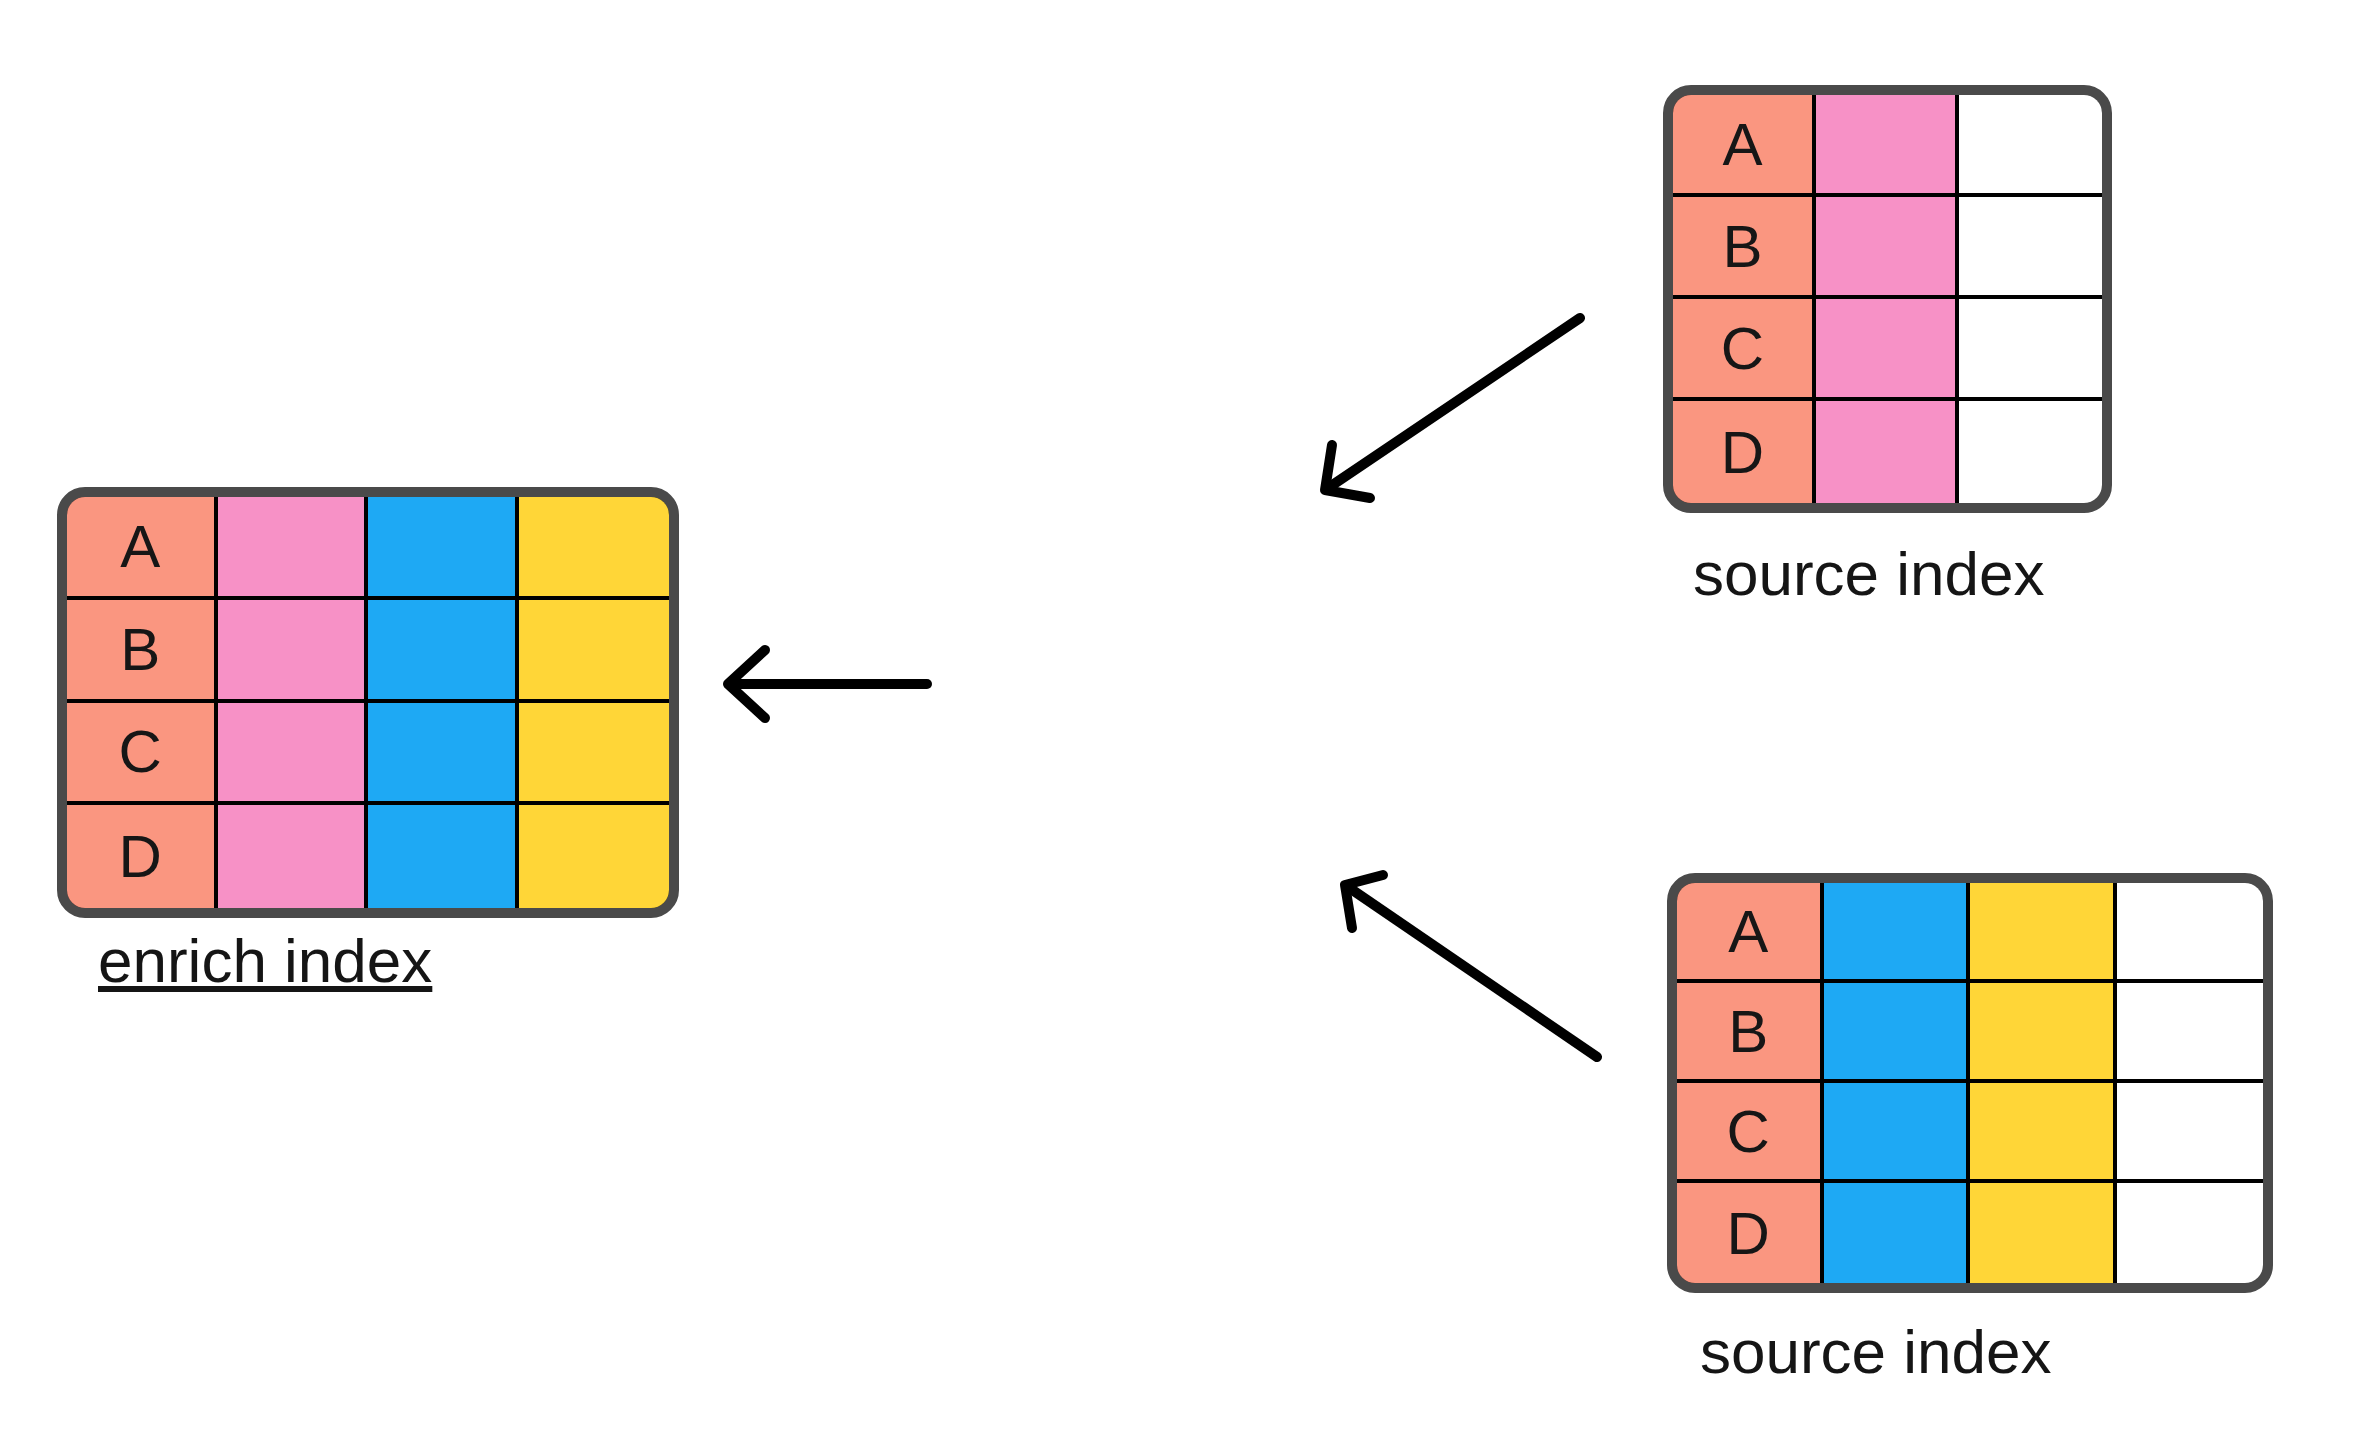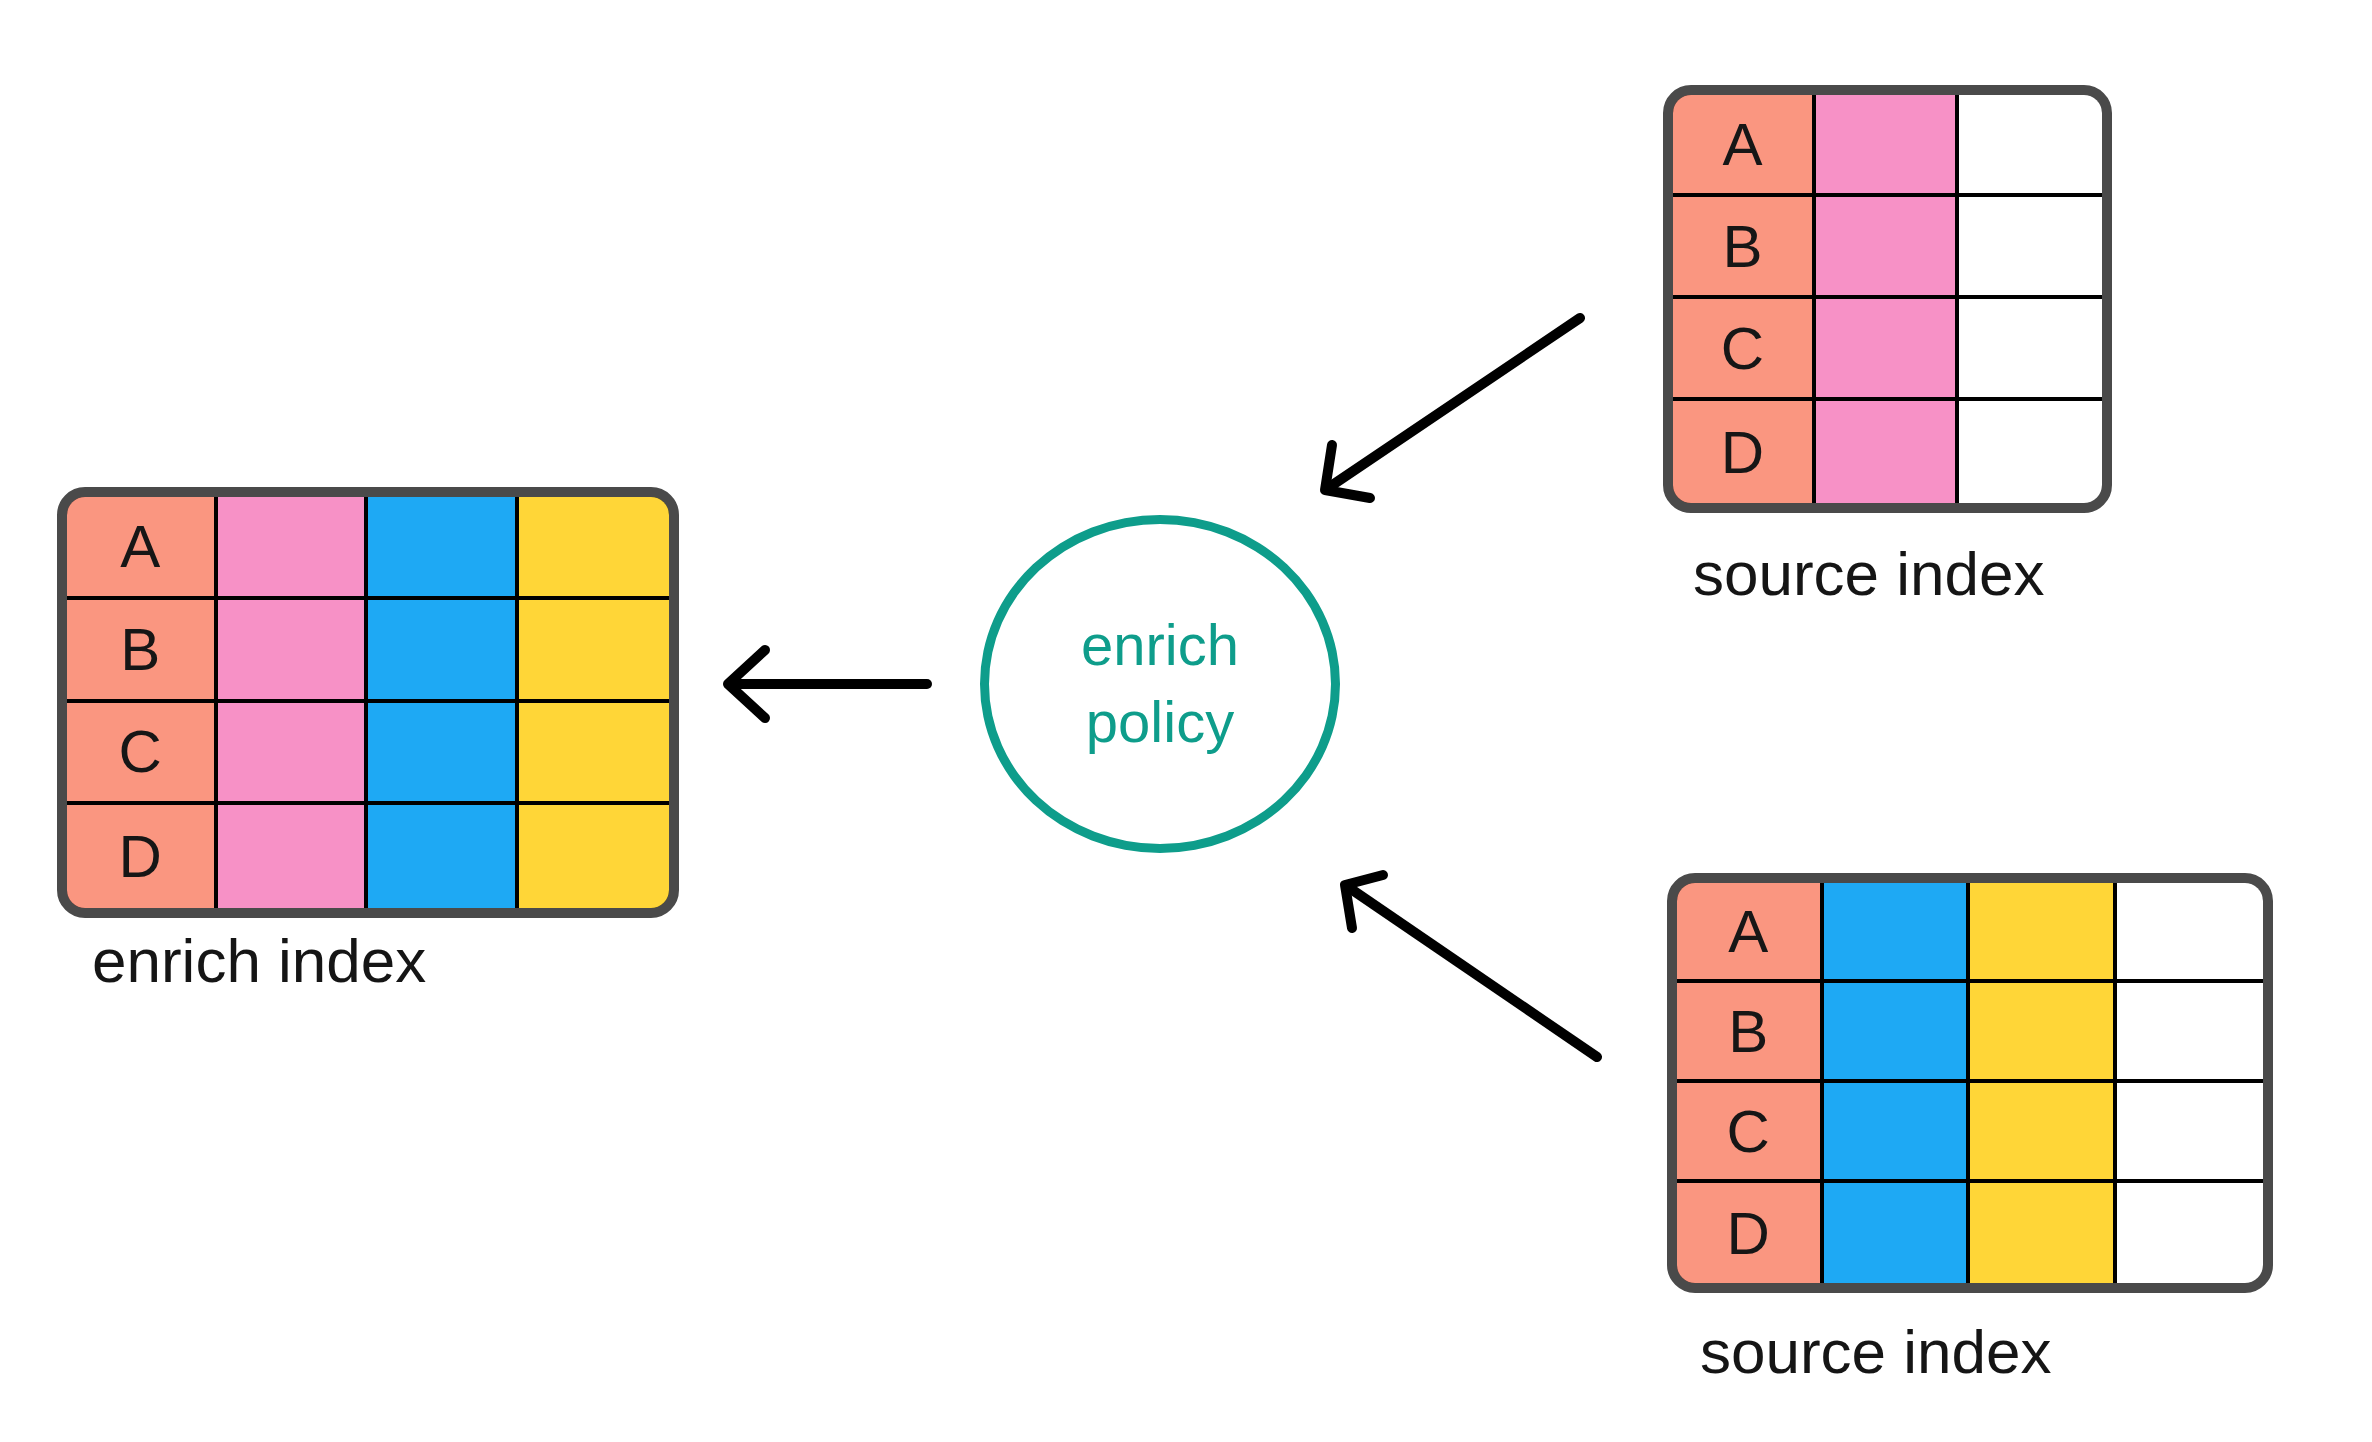--- a/index.html
+++ b/index.html
@@ -77,21 +77,21 @@
     stroke-width: 10;
     stroke-linecap: round;
     stroke-linejoin: round;
   }
 
   
   #enrich-table       { left: 57px;   top: 487px; width: 622px; height: 431px; }
   #source-top-table   { left: 1663px; top: 85px;  width: 449px; height: 428px; }
   #source-bottom-table{ left: 1667px; top: 873px; width: 606px; height: 420px; }
 
-  #enrich-label        { left: 92px;   top: 925px;  }
+  #enrich-label        { left: 98px;   top: 925px; text-decoration: underline;  }
   #source-top-label    { left: 1693px; top: 538px;  }
   #source-bottom-label { left: 1700px; top: 1316px; }
 </style>
 </head>
 <body>
 
 <div class="canvas">
 
   <div id="enrich-table" class="idx-table" style="grid-template-columns: repeat(4, 1fr); grid-template-rows: repeat(4, 1fr);">
       <div class="cell" style="background: rgb(250, 150, 128);">A</div>
@@ -142,24 +142,20 @@
       <div class="cell" style="background: rgb(30, 169, 244);"></div>
       <div class="cell" style="background: rgb(255, 214, 55);"></div>
       <div class="cell last-col" style="background: rgb(255, 255, 255);"></div>
       <div class="cell last-row" style="background: rgb(250, 150, 128);">D</div>
       <div class="cell last-row" style="background: rgb(30, 169, 244);"></div>
       <div class="cell last-row" style="background: rgb(255, 214, 55);"></div>
       <div class="cell last-col last-row" style="background: rgb(255, 255, 255);"></div>
     </div>
   <div id="source-bottom-label" class="idx-label">source index</div>
 
-  <div class="policy-circle">
-    <span>enrich</span>
-    <span>policy</span>
-  </div>
 
   <svg class="arrows" viewBox="0 0 2372 1442">
 
     <path d="M927 684 L735 684"></path>
     <path d="M765 650 L728 684 L765 718"></path>
 
     <path d="M1580 318 L1331 486"></path>
     <path d="M1332 445 L1325 490 L1370 498"></path>
 
     <path d="M1597 1057 L1351 889"></path>

